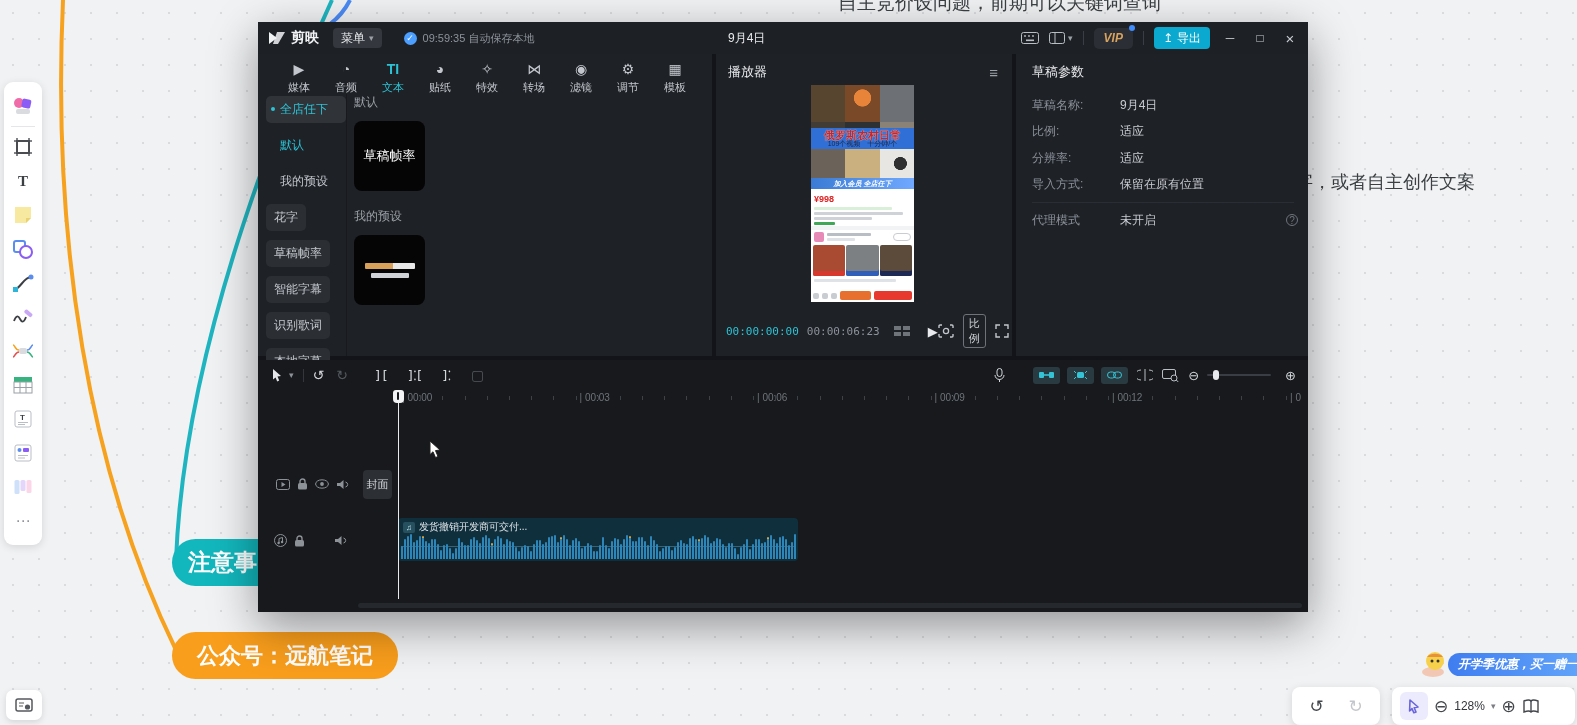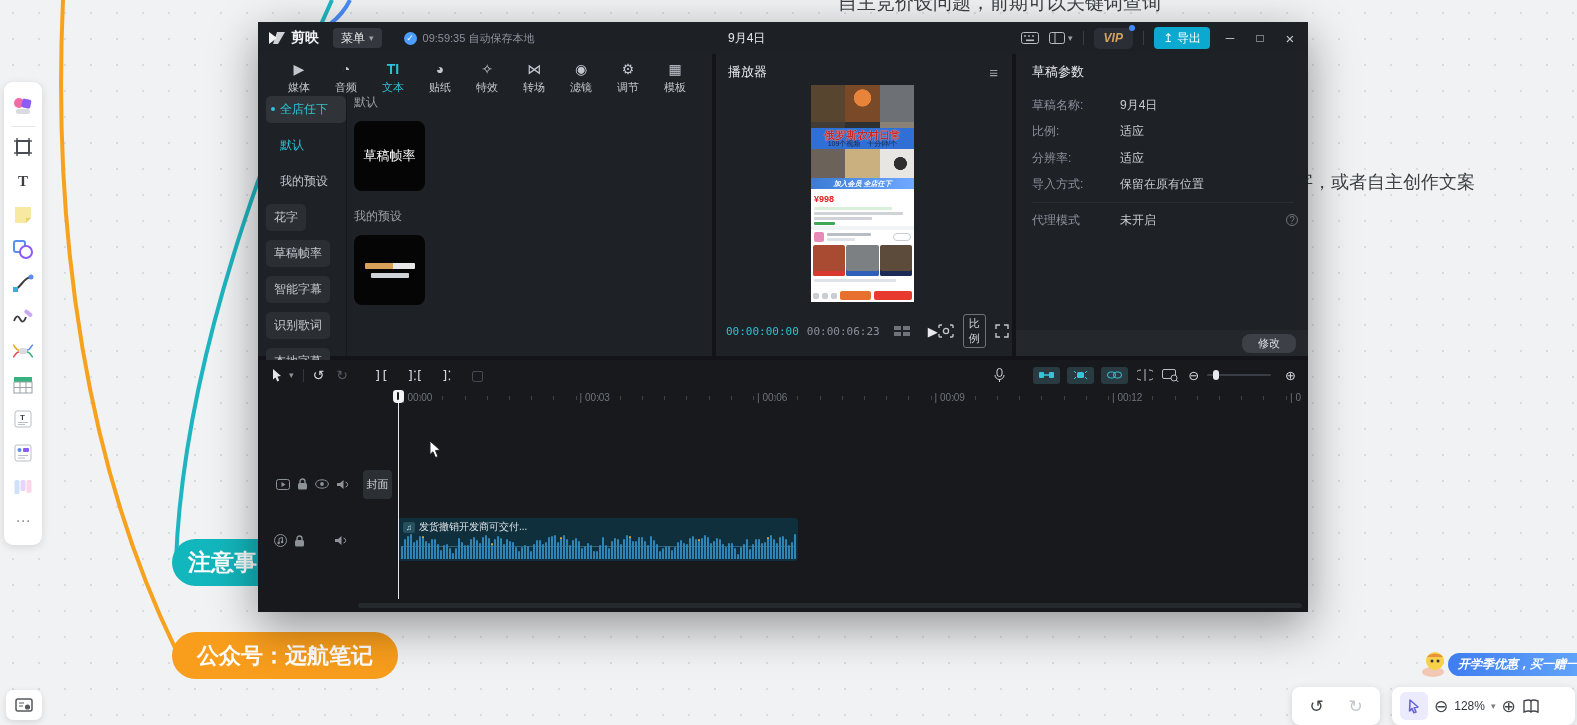--- a/index.html
+++ b/index.html
@@ -576,23 +576,20 @@
       <div class="dp-row">
           <span class="dp-label">导入方式:</span>
           <span class="dp-value">保留在原有位置</span>
         </div>
       <div id="dp-sep"></div>
       <div class="dp-row" id="proxy-row">
         <span class="dp-label">代理模式</span>
         <span class="dp-value">未开启</span>
         <span id="proxy-help">?</span>
       </div>
-    </div>
-    <div id="dp-footer">
-      <span id="modify-btn">修改</span>
     </div>
   </div>
 
   <div id="tl">
     <div id="tl-toolbar">
       <span class="tl-icon" style="margin-left:13px;">
           <svg width="13" height="14">
             <path d="M2,1 L10,8 L6.5,8.6 L8.2,12.6 L6.2,13.4 L4.6,9.5 L2,11.6 Z" fill="#e4e6ea"></path>
           </svg>
         </span>

